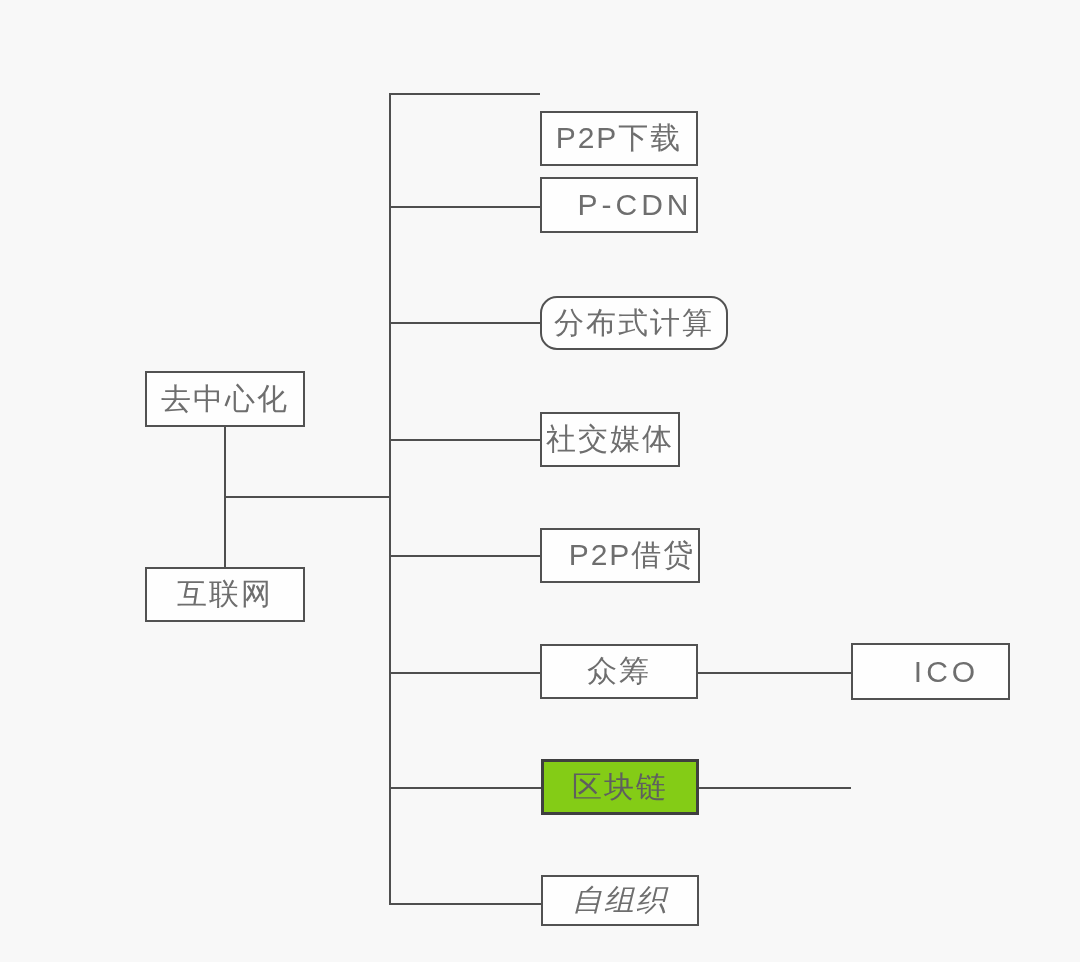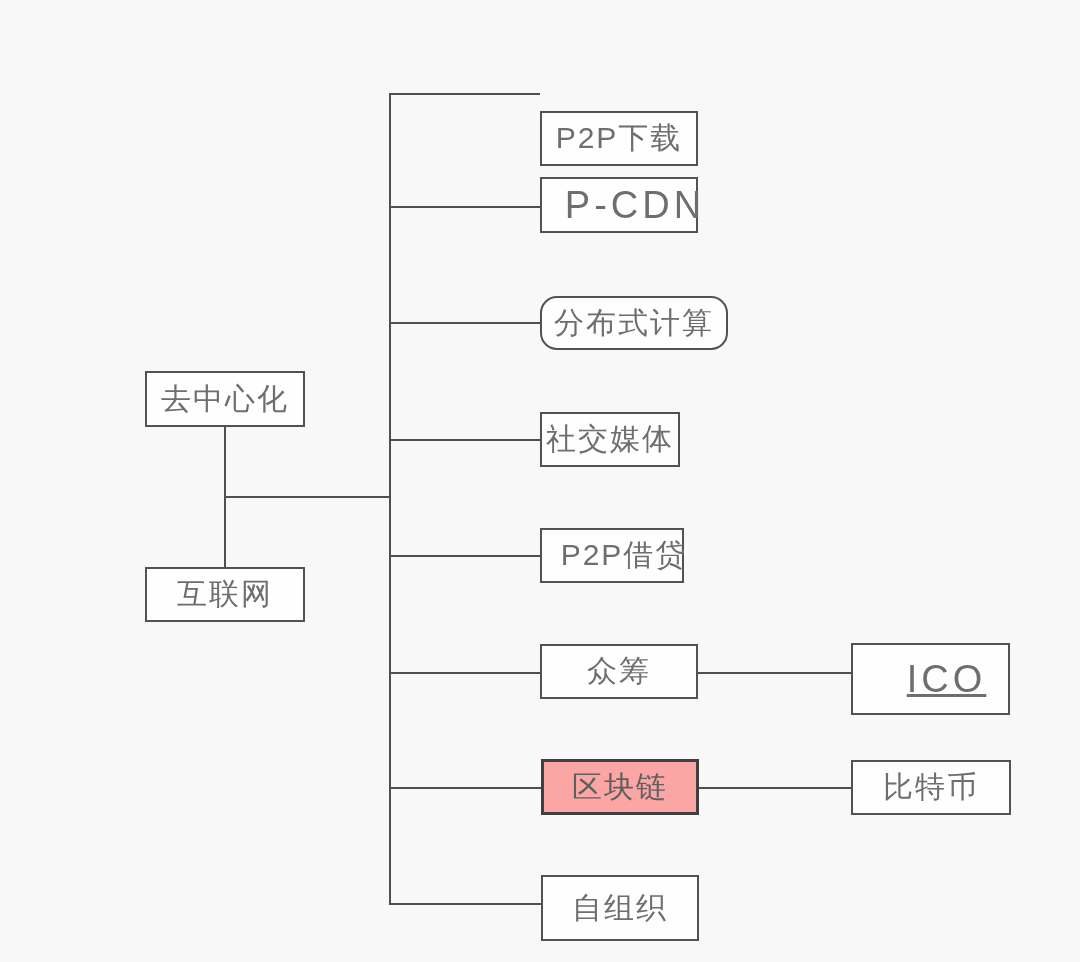--- a/index.html
+++ b/index.html
@@ -23,25 +23,25 @@
     color: #6e6e6e;
     font-size: 30px;
     letter-spacing: 2px;
     display: flex;
     align-items: center;
     justify-content: center;
     white-space: nowrap;
   }
   .node.latin {
     letter-spacing: 4px;
-    font-size: 38px;
+    font-size: 30px;
     padding-left: 32px;
   }
   .node.highlight {
-    background: #fca5a5;
+    background: #84cc16;
     border: 3px solid #3f3f3f;
     color: #5f5f5f;
   }
   .line {
     position: absolute;
     background: #4f4f4f;
   }
   .hline { height: 2px; }
   .vline { width: 2px; }
 </style>
@@ -71,25 +71,24 @@
   <div class="node" style="left:145px; top:371px; width:160px; height:56px;">去中心化</div>
 
   <div class="node" style="left:540px; top:64px; width:158px; height:55px;margin-top:47px;">P2P下载</div>
 
   <div class="node latin" style="left:540px; top:177px; width:158px; height:56px;">P-CDN</div>
 
   <div class="node" style="left:540px; top:296px; width:188px; height:54px;border-radius:17px;">分布式计算</div>
 
   <div class="node" style="left:540px; top:412px; width:140px; height:55px;">社交媒体</div>
 
-  <div class="node" style="left:540px; top:528px; width:144px; height:55px;padding-left:24px;">P2P借贷</div>
+  <div class="node" style="left:540px; top:528px; width:160px; height:55px;padding-left:24px;">P2P借贷</div>
 
   <div class="node" style="left:540px; top:644px; width:158px; height:55px;text-align:center;">众筹</div>
 
   <div class="node highlight" style="left:541px; top:759px; width:158px; height:56px;">区块链</div>
 
-  <div class="node" style="left:541px; top:875px; width:158px; height:66px;">自组织</div>
+  <div class="node" style="left:541px; top:875px; width:158px; height:51px;font-style:italic;">自组织</div>
 
-  <div class="node latin" style="left:851px; top:643px; width:159px; height:72px;text-decoration:underline;">ICO</div>
+  <div class="node latin" style="left:851px; top:643px; width:159px; height:57px;">ICO</div>
 
-  <div class="node" style="left:851px; top:760px; width:160px; height:55px;">比特币</div>
 
 </div>
 
 </body></html>

